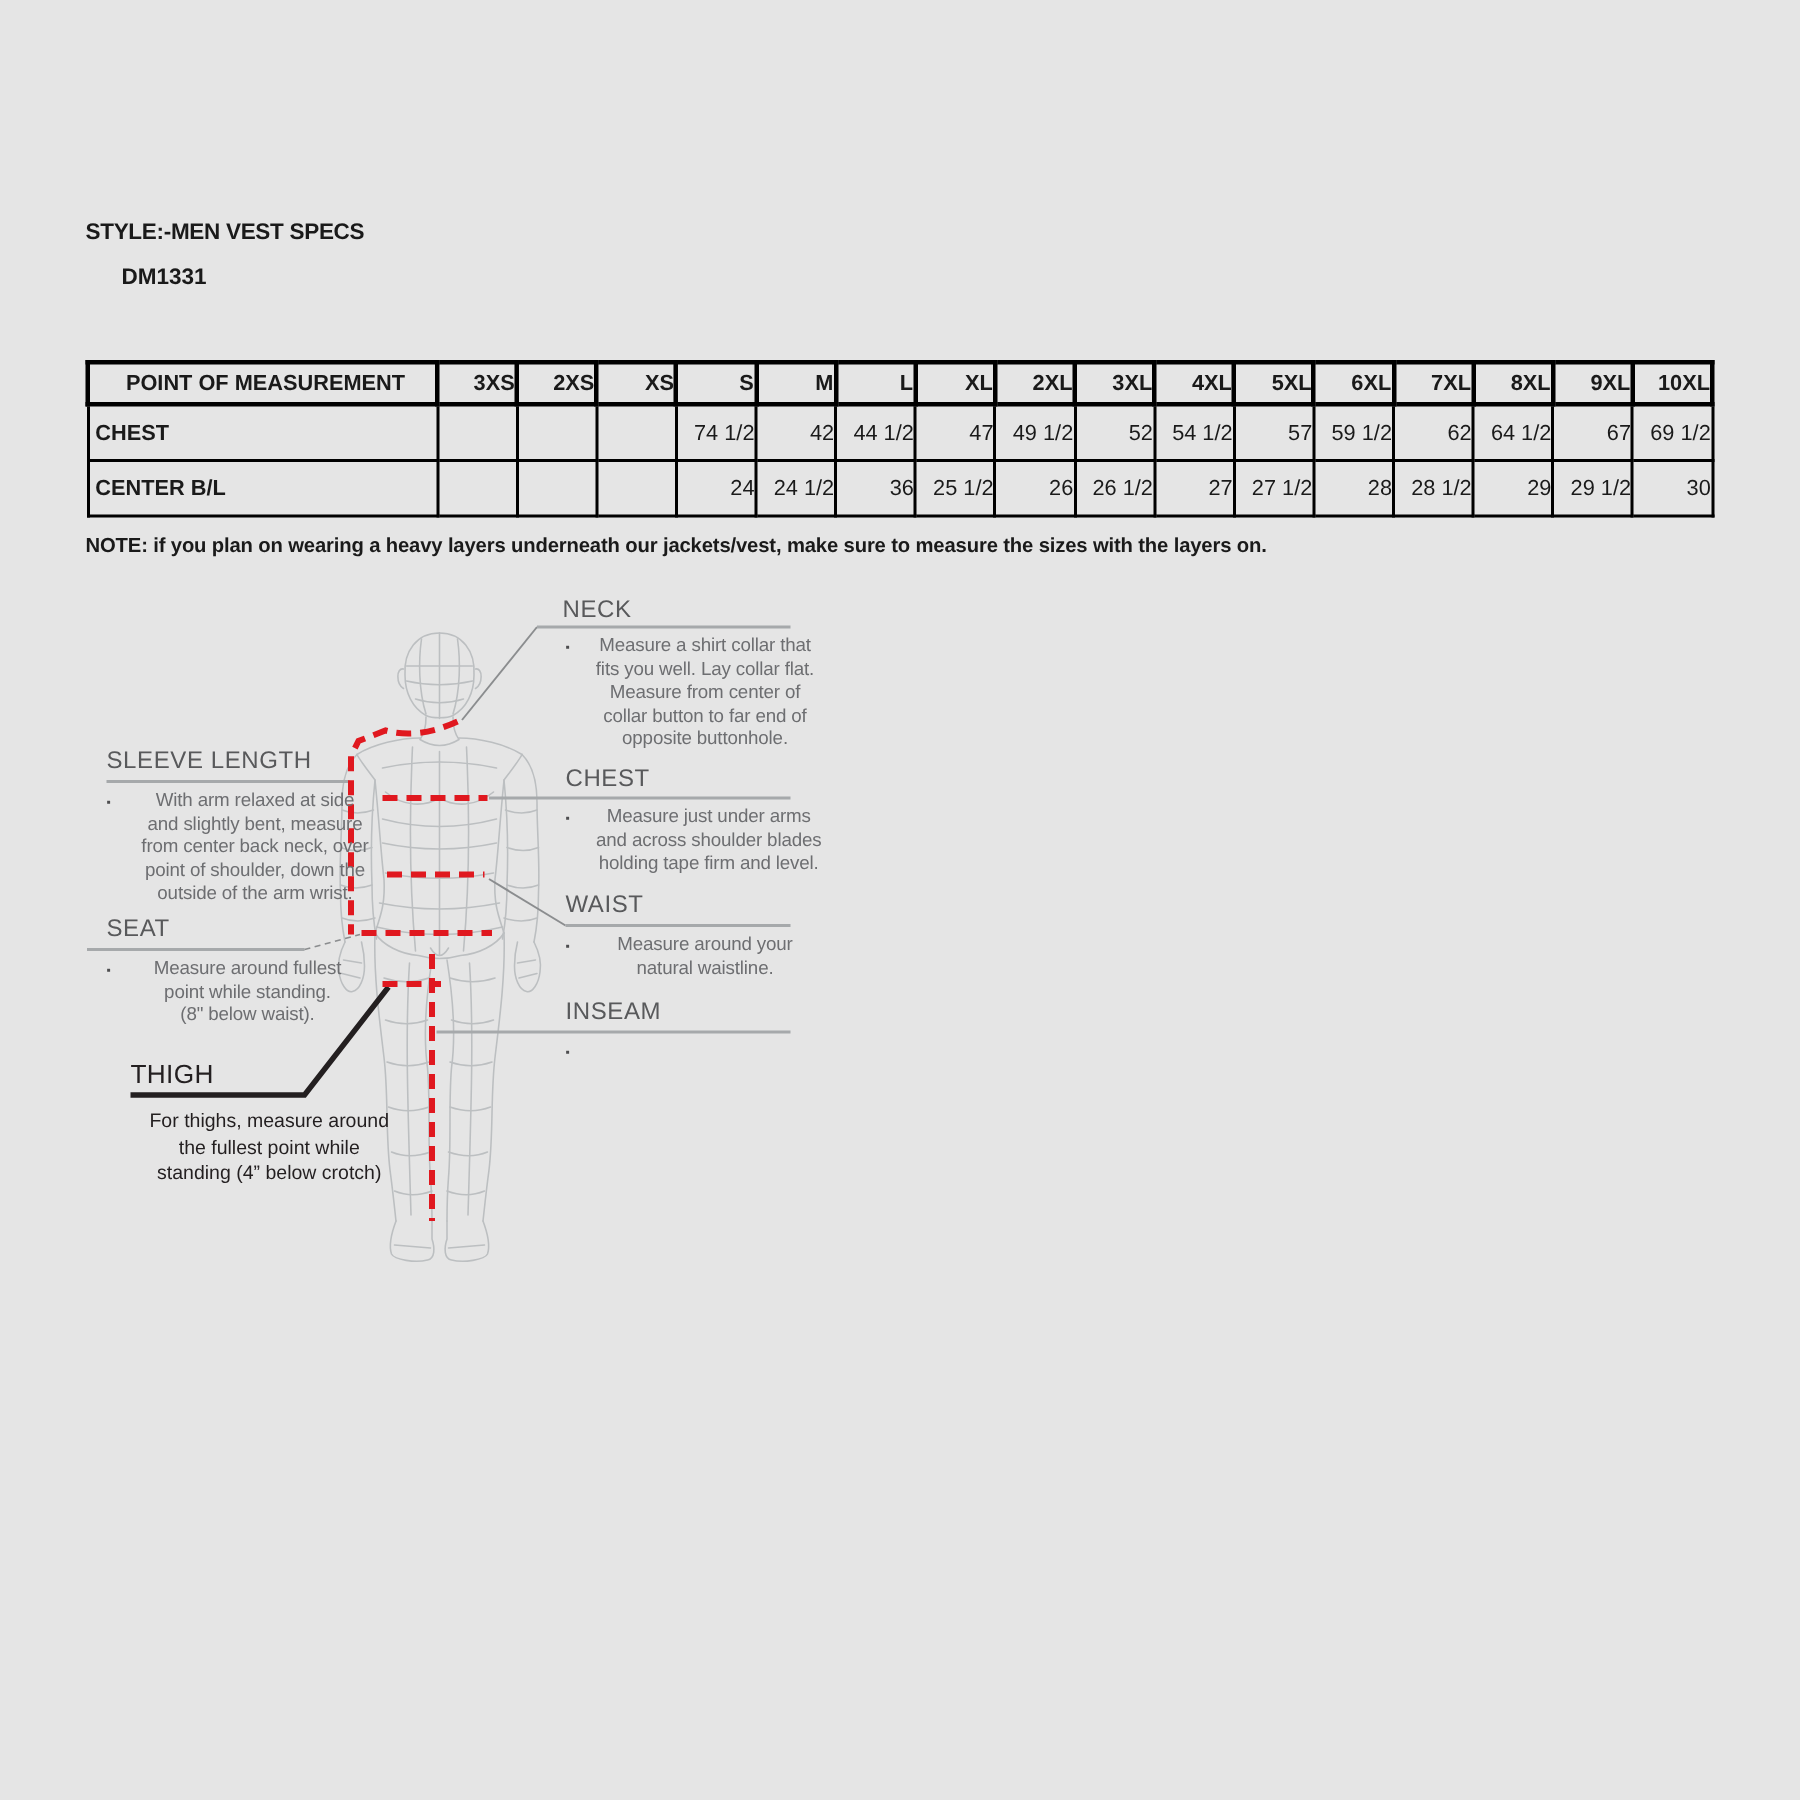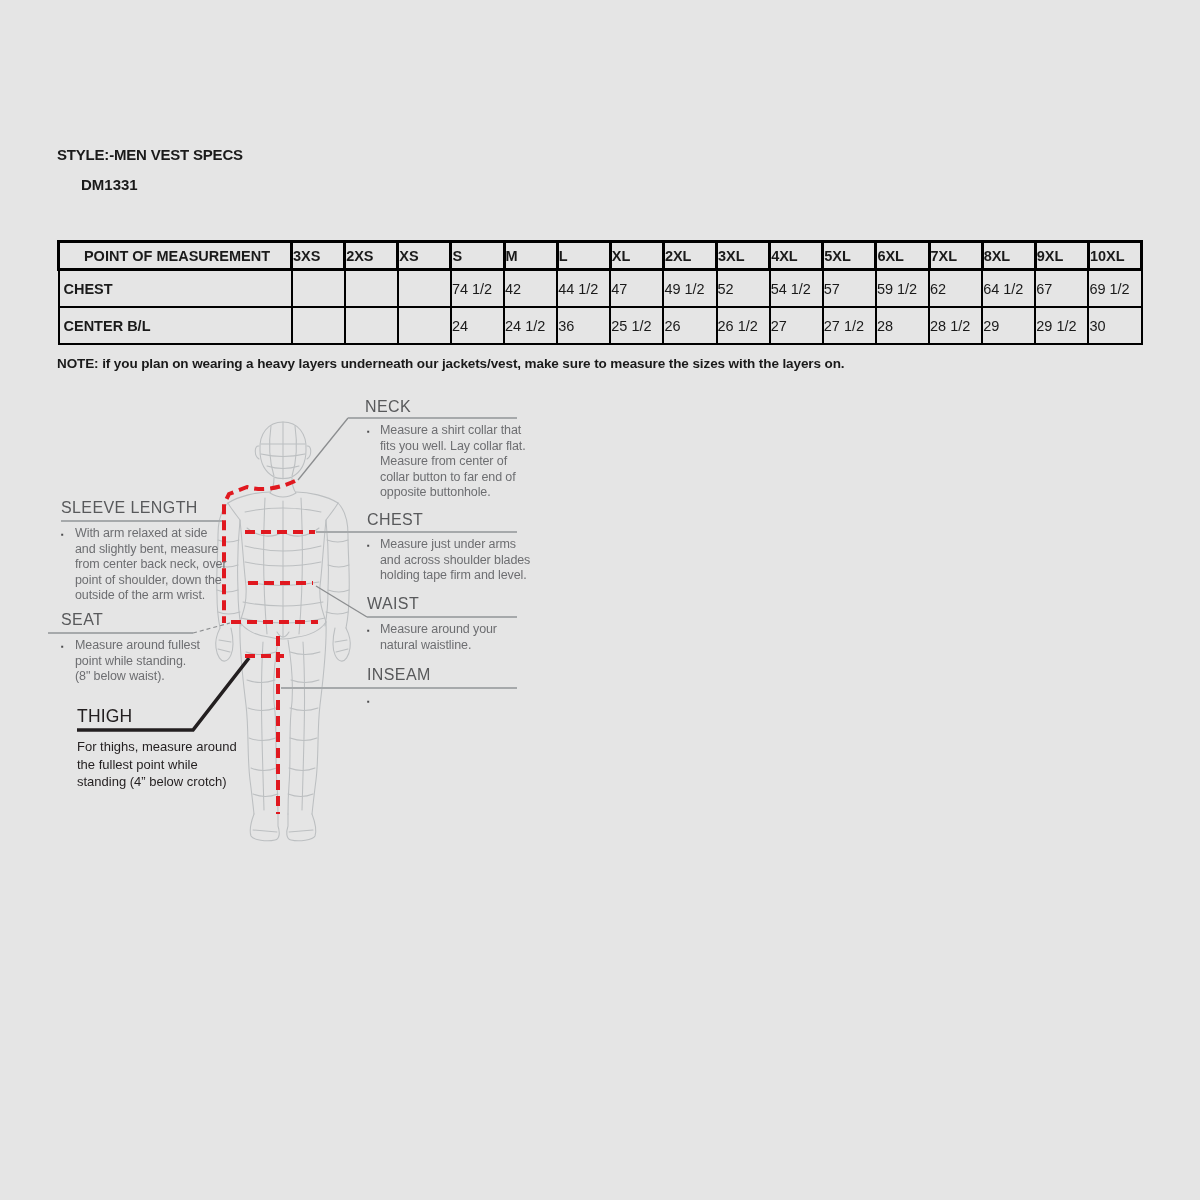--- a/index.html
+++ b/index.html
@@ -5,32 +5,32 @@
   html,body{margin:0;padding:0;background:#fff;}
   .page{position:relative;width:1200px;height:1200px;background:#e5e5e5;overflow:hidden;
         font-family:"Liberation Sans",sans-serif;color:#1a1a1a;}
 
   
   .doc-title{position:absolute;left:57px;top:146px;font-size:15px;font-weight:bold;letter-spacing:-0.2px;}
   .doc-code{position:absolute;left:57px;top:176px;font-size:15px;font-weight:bold;margin-left:24px;}
 
   
   .size-table{position:absolute;left:57px;top:240px;width:1086px;border-collapse:collapse;table-layout:fixed;}
-  .size-table th,.size-table td{border:2px solid #000;font-size:14.5px;text-align:left;
+  .size-table th,.size-table td{border:2px solid #000;font-size:14.5px;text-align:right;
         padding:0;overflow:hidden;white-space:nowrap;}
   .size-table th{border-width:3px;font-weight:bold;height:25px;}
   .size-table td{height:35px;font-weight:normal;}
   .size-table .rowlabel{text-align:left;padding-left:4px;font-weight:bold;}
   .size-table th.pom{text-align:center;padding-left:4px;}
 
   
   .note{position:absolute;left:57px;top:356px;font-size:13.5px;font-weight:bold;letter-spacing:-0.1px;}
 
   
-  .guide{position:absolute;left:47px;top:390px;width:482px;height:480px;}
+  .guide{position:absolute;left:57px;top:390px;width:482px;height:480px;text-align:center;}
   .guide svg{position:absolute;left:0;top:0;}
   .wire{stroke:var(--wire,#b9bcbe);fill:none;stroke-width:1.05;stroke-linecap:round;stroke-linejoin:round;}
   .dashred{stroke:var(--red,#e0181f);fill:none;stroke-width:4;stroke-dasharray:10 6;stroke-linecap:butt;}
   .leader{stroke:var(--leader,#a6a9ab);fill:none;stroke-width:2;}
   .leader-thin{stroke:#8b8d8f;fill:none;stroke-width:1.3;}
   .leader-dot{stroke:#8b8d8f;fill:none;stroke-width:1.1;stroke-dasharray:4 3;}
   .leader-black{stroke:#231f20;fill:none;stroke-width:3.6;}
 
   .g-head{position:absolute;font-size:16px;letter-spacing:0.4px;color:var(--headgray,#58595b);white-space:nowrap;}
   .g-text{position:absolute;font-size:12.5px;line-height:15.6px;letter-spacing:-0.1px;

